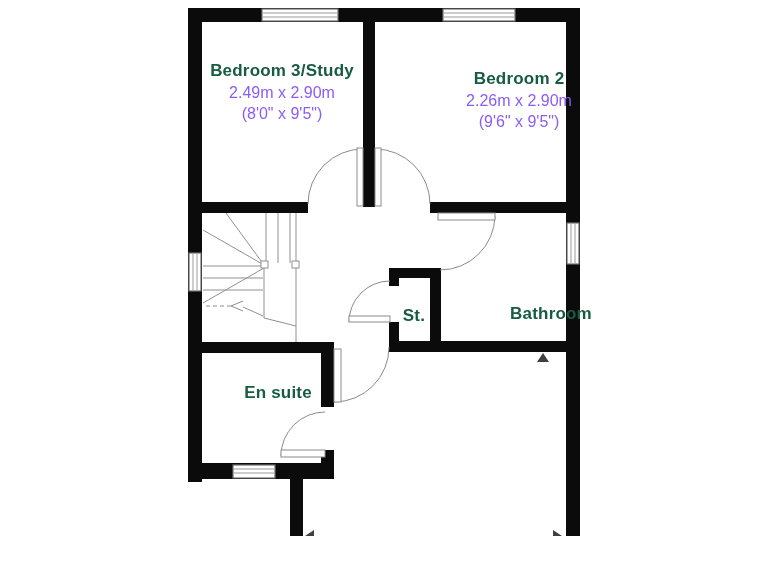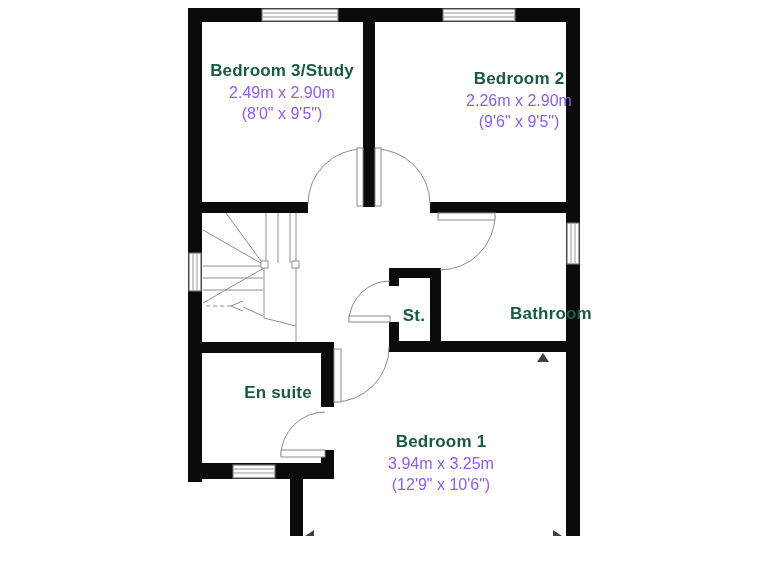--- a/index.html
+++ b/index.html
@@ -168,19 +168,14 @@
   </div>
 
   <div class="room-label" style="left:503px; top:303px;margin-left:48px;">
     <div class="room-title">Bathroom</div>
   </div>
 
   <div class="room-label" style="left:262px; top:382px;margin-left:16px;">
     <div class="room-title">En suite</div>
   </div>
 
-  <div class="room-label" style="left:441px; top:431px;">
-    <div class="room-title">Bedroom 1</div>
-    <div class="room-dim">3.94m x 3.25m</div>
-    <div class="room-dim">(12'9" x 10'6")</div>
-  </div>
 
 </div>
 
 </body></html>

